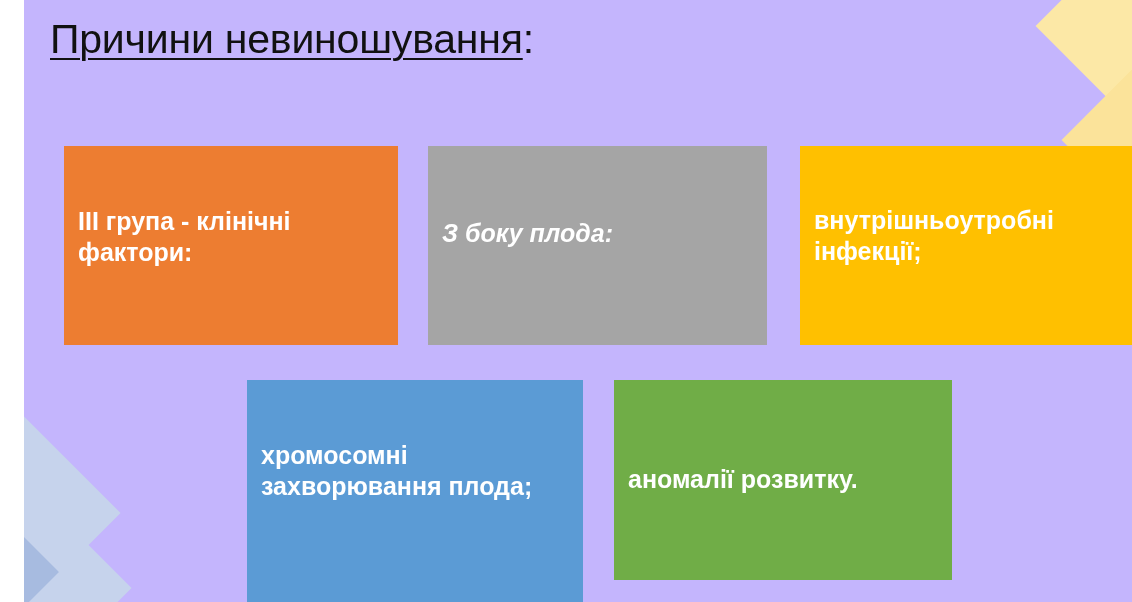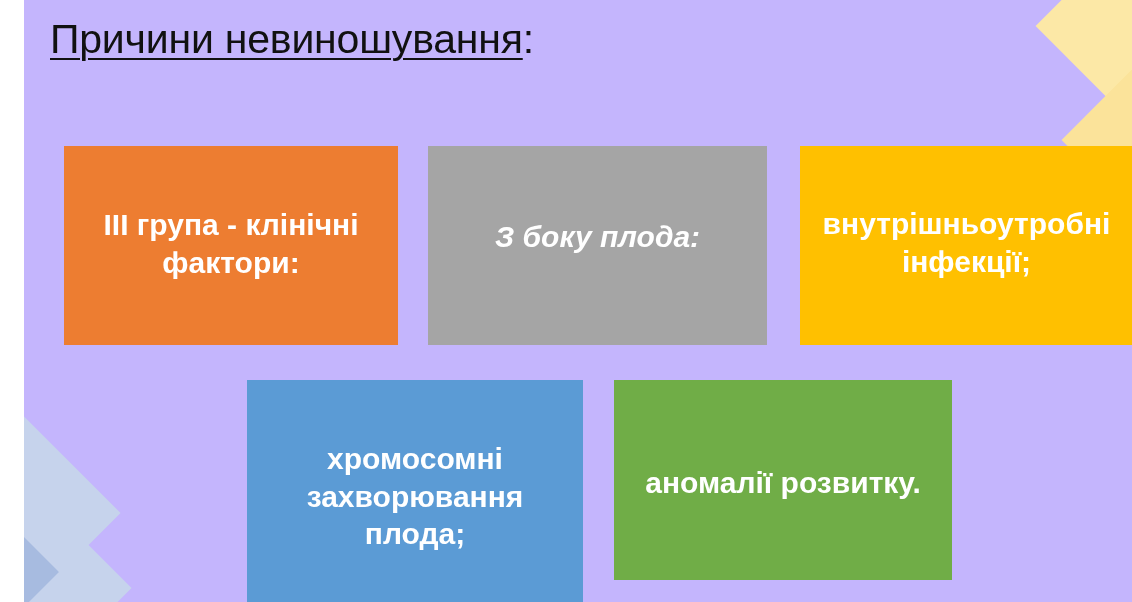--- a/index.html
+++ b/index.html
@@ -101,23 +101,23 @@
 
   
   .box {
     position: absolute;
     z-index: 2;
     display: flex;
     align-items: center;
     justify-content: center;
     box-sizing: border-box;
     color: #ffffff;
-    text-align: center;
+    text-align: left;
     font-weight: bold;
-    font-size: 30px;
+    font-size: 25px;
     line-height: 1.25;
     padding: 0 14px;
   }
   .box .txt {
     display: block;
     width: 100%;
   }
 
   #box-clinical {
     left: 40px;  top: 146px;  width: 334px; height: 199px;

